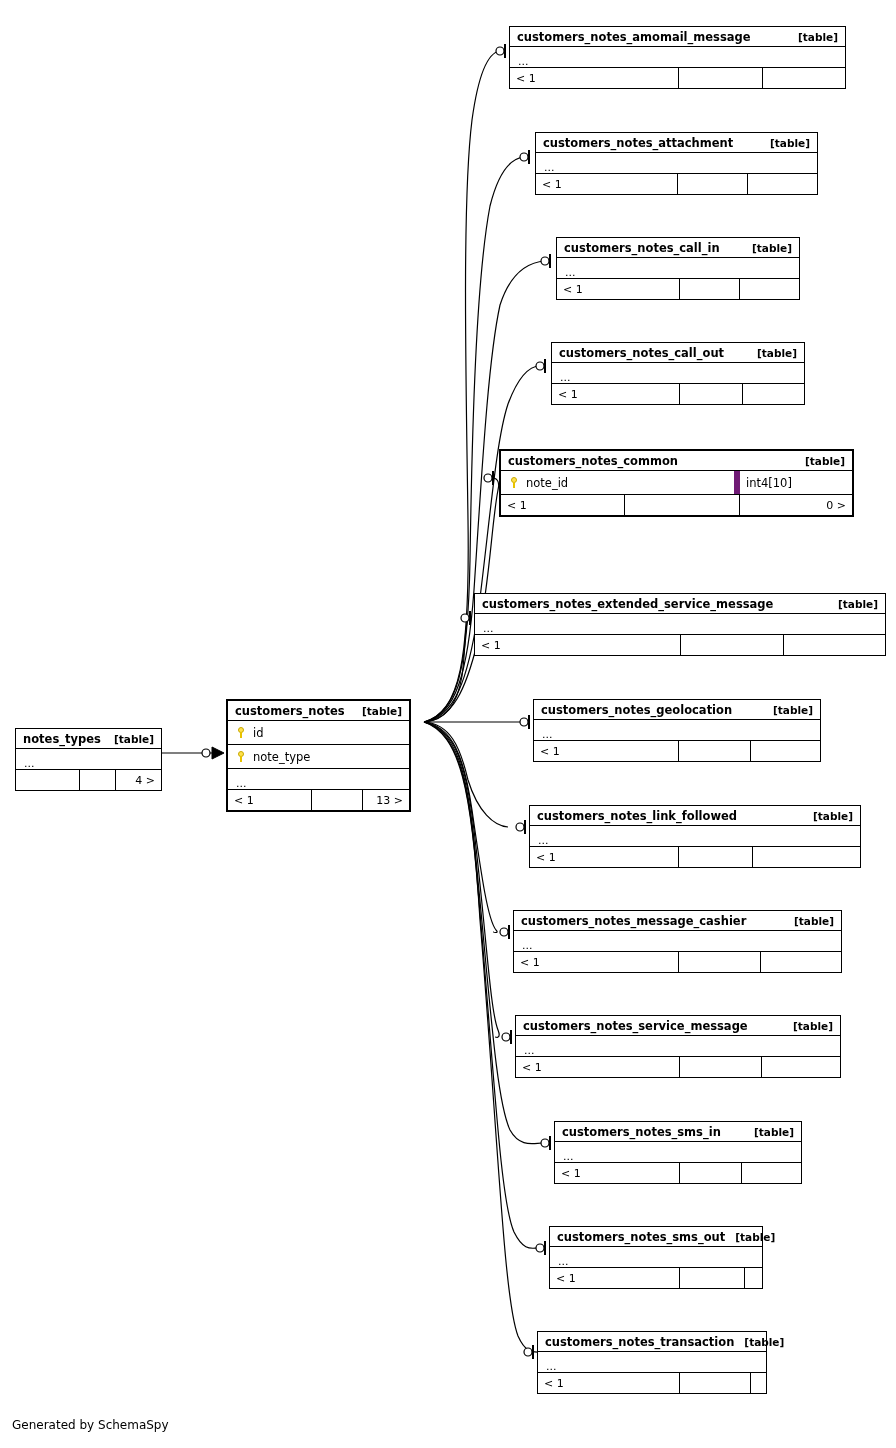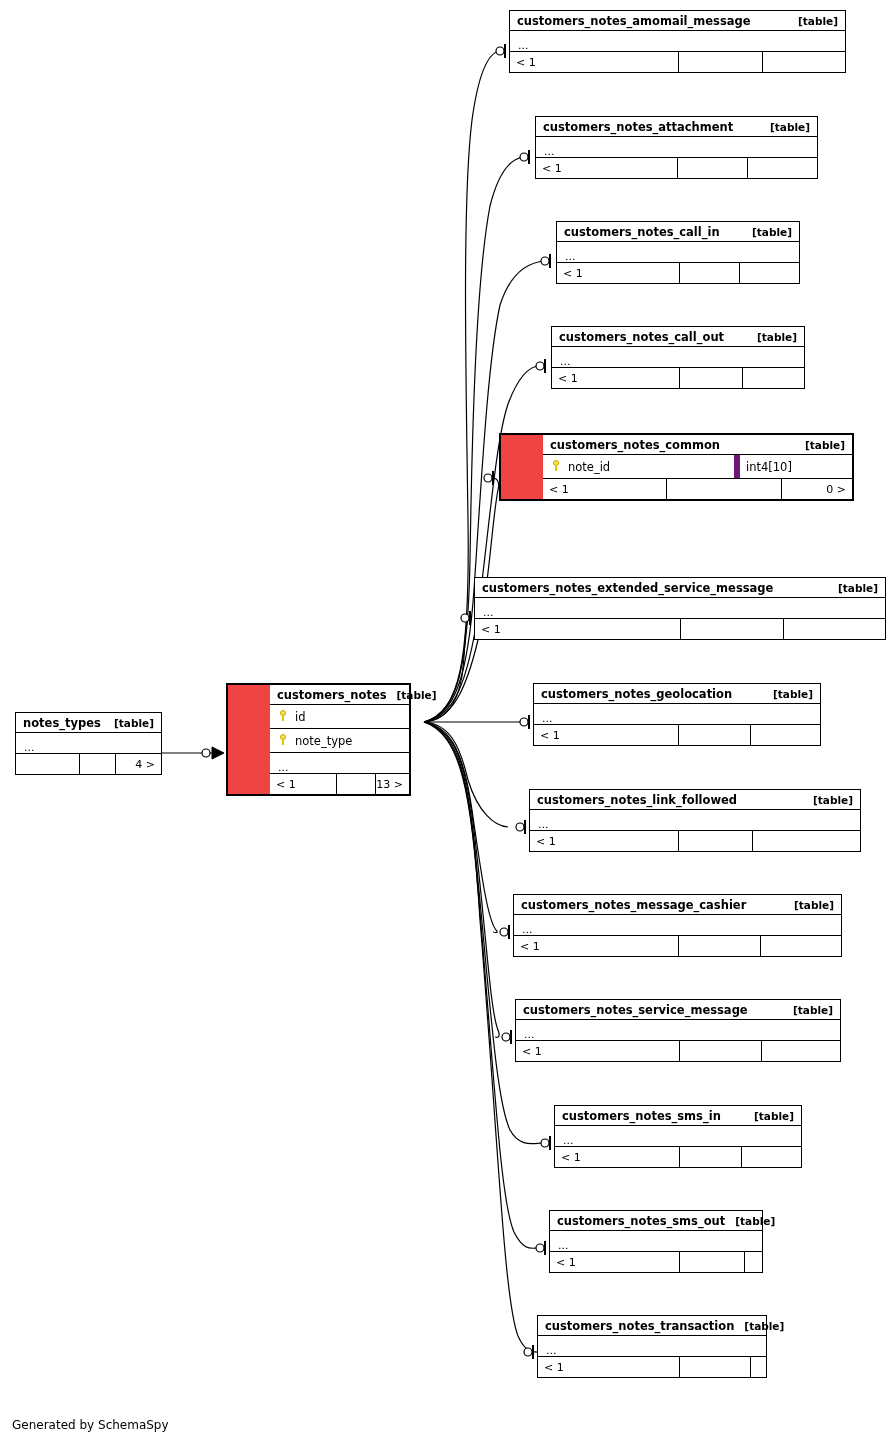--- a/index.html
+++ b/index.html
@@ -23,28 +23,28 @@
   svg.edges {
     position: absolute;
     left: 0; top: 0;
     width: 896px;
     height: 1448px;
     pointer-events: none;
   }
   .table-box {
     position: absolute;
     border: 1px solid #000000;
-    background: #ef4444;
+    background: #a16207;
     box-sizing: border-box;
     font-size: 11.5px;
     color: #000000;
+    margin-top: 16px;
   }
   .table-box.thick {
     border: 2px solid #000000;
-    padding-left: 42px;
   }
   .tb-header {
     display: flex;
     align-items: center;
     justify-content: space-between;
     padding: 3px 7px 3px 7px;
     border-bottom: 1px solid #000000;
     background: #ffffff;
     height: 20px;
     box-sizing: border-box;
@@ -67,21 +67,21 @@
   .tb-row {
     display: flex;
     align-items: center;
     height: 24px;
     box-sizing: border-box;
     border-bottom: 1px solid #000000;
   }
   .tb-col-name {
     flex: 1;
     display: flex;
-    align-items: flex-start;
+    align-items: center;
     padding-left: 8px;
     white-space: nowrap;
     overflow: hidden;
   }
   .tb-col-type {
     width: 118px;
     padding-left: 6px;
     border-left: 6px solid #701a75;
     box-sizing: border-box;
     white-space: nowrap;

